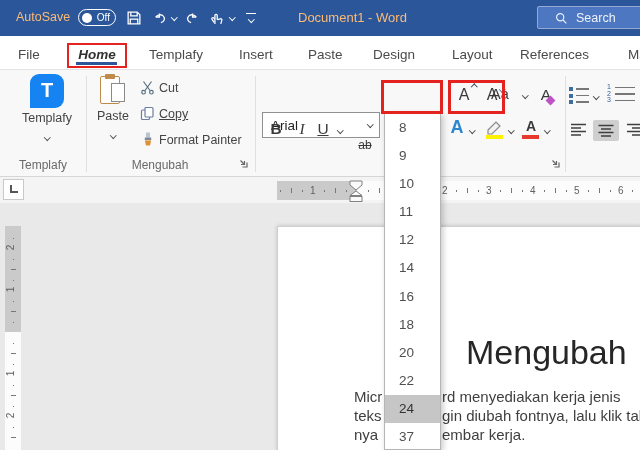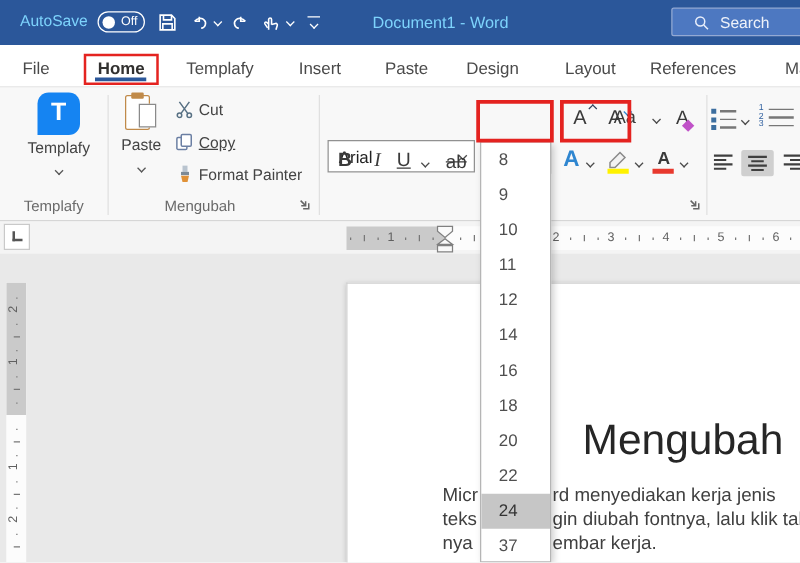--- a/index.html
+++ b/index.html
@@ -4,39 +4,39 @@
 <style>
   html,body{margin:0;padding:0;}
   *{box-sizing:border-box;}
   .app{position:relative;width:640px;height:450px;overflow:hidden;
        font-family:"Liberation Sans","DejaVu Sans",sans-serif;background:#e9e9e9;
        -webkit-font-smoothing:antialiased;}
   .abs{position:absolute;}
 
   
   .titlebar{position:absolute;left:0;top:0;width:640px;height:36px;background:#2b579a;color:#fff;}
-  .tb-text{position:absolute;font-size:12.5px;color:#7dd3fc;white-space:nowrap;}
+  .tb-text{position:absolute;font-size:12.5px;color:#fdba74;white-space:nowrap;}
   .toggle{position:absolute;left:78px;top:9px;width:38px;height:17px;border:1px solid #fff;
           border-radius:9px;}
   .toggle-knob{position:absolute;left:2.5px;top:2.5px;width:10px;height:10px;border-radius:50%;background:#fff;}
   .toggle-label{position:absolute;right:5px;top:2px;font-size:10px;color:#fff;}
   .searchbox{position:absolute;left:537px;top:6px;width:110px;height:23px;background:#4d78c1;
              border:1px solid #93a9d4;border-radius:2px;}
   .searchbox span{position:absolute;left:38px;top:4px;font-size:12.5px;color:#eef2fa;}
   .cv{display:inline-block;width:4.5px;height:4.5px;border-right:1.4px solid currentColor;
       border-bottom:1.4px solid currentColor;transform:rotate(45deg);}
   .cv-abs{position:absolute;color:#4a4a4a;}
   .qat-bar{position:absolute;width:10px;border-top:1.6px solid #fff;}
 
   
   .tabrow{position:absolute;left:0;top:36px;width:640px;height:34px;background:#fff;
           border-bottom:1px solid #e4e4e4;}
   .rtab{position:absolute;top:11px;font-size:13.5px;color:#4a4a4a;white-space:nowrap;}
   .home-box{position:absolute;left:67px;top:7px;width:60px;height:25px;border:2.5px solid #e42320;
-            text-align:center;}
+            text-align:center;font-style:italic;}
   .home-box .lbl{font-size:13.5px;font-weight:bold;color:#323130;line-height:20px;}
   .home-underline{position:absolute;left:7px;bottom:1px;width:41px;height:3px;background:#2b579a;}
 
   
   .ribbon{position:absolute;left:0;top:70px;width:640px;height:107px;background:#f8f8f8;
           border-bottom:1px solid #d6d6d6;}
   .gdiv{position:absolute;top:6px;width:1px;height:96px;background:#e0e0e0;}
   .glabel{position:absolute;top:88px;font-size:12px;color:#6a6a6a;text-align:center;}
   .bigbtn{position:absolute;text-align:center;}
   .bigbtn .lbl{display:block;font-size:12.5px;color:#444;margin-top:3px;}
@@ -234,21 +234,21 @@
       <span class="abs" style="left:14px;top:11px;width:7px;height:7px;background:#c052c8;transform:rotate(45deg);"></span>
     </div>
 
     <div class="fmtbtn" style="left:266px;top:50px;width:20px;font-weight:bold;">
       <span>B</span></div>
     <div class="fmtbtn" style="left:294px;top:50px;width:16px;font-style:italic;font-family:'Liberation Serif',serif;">
       <span>I</span></div>
     <div class="fmtbtn" style="left:314px;top:50px;width:18px;text-decoration:underline;">
       <span>U</span></div>
     <span class="cv cv-abs" style="left:338px;top:58px;"></span>
-    <div class="fmtbtn" style="left:352px;top:51px;width:26px;font-size:15px;text-decoration:line-through;">
+    <div class="fmtbtn" style="left:352px;top:68px;width:26px;font-size:12px;text-decoration:line-through;">
       <span>ab</span></div>
     <div class="fmtbtn" style="left:446px;top:47px;width:22px;font-size:18px;font-weight:bold;color:#2f86d0;">
       <span>A</span></div>
     <span class="cv cv-abs" style="left:470px;top:58px;"></span>
     <div class="abs" style="left:484px;top:48px;width:22px;height:22px;">
       <svg width="22" height="22" viewBox="0 0 22 22">
         <path d="M4 12 L12 4l4 4-8 8H4z" fill="#f2f2f2" stroke="#8a8a8a" stroke-width="1.2"></path>
         <rect x="2" y="17" width="17" height="4" fill="#fff200"></rect>
       </svg>
     </div>

